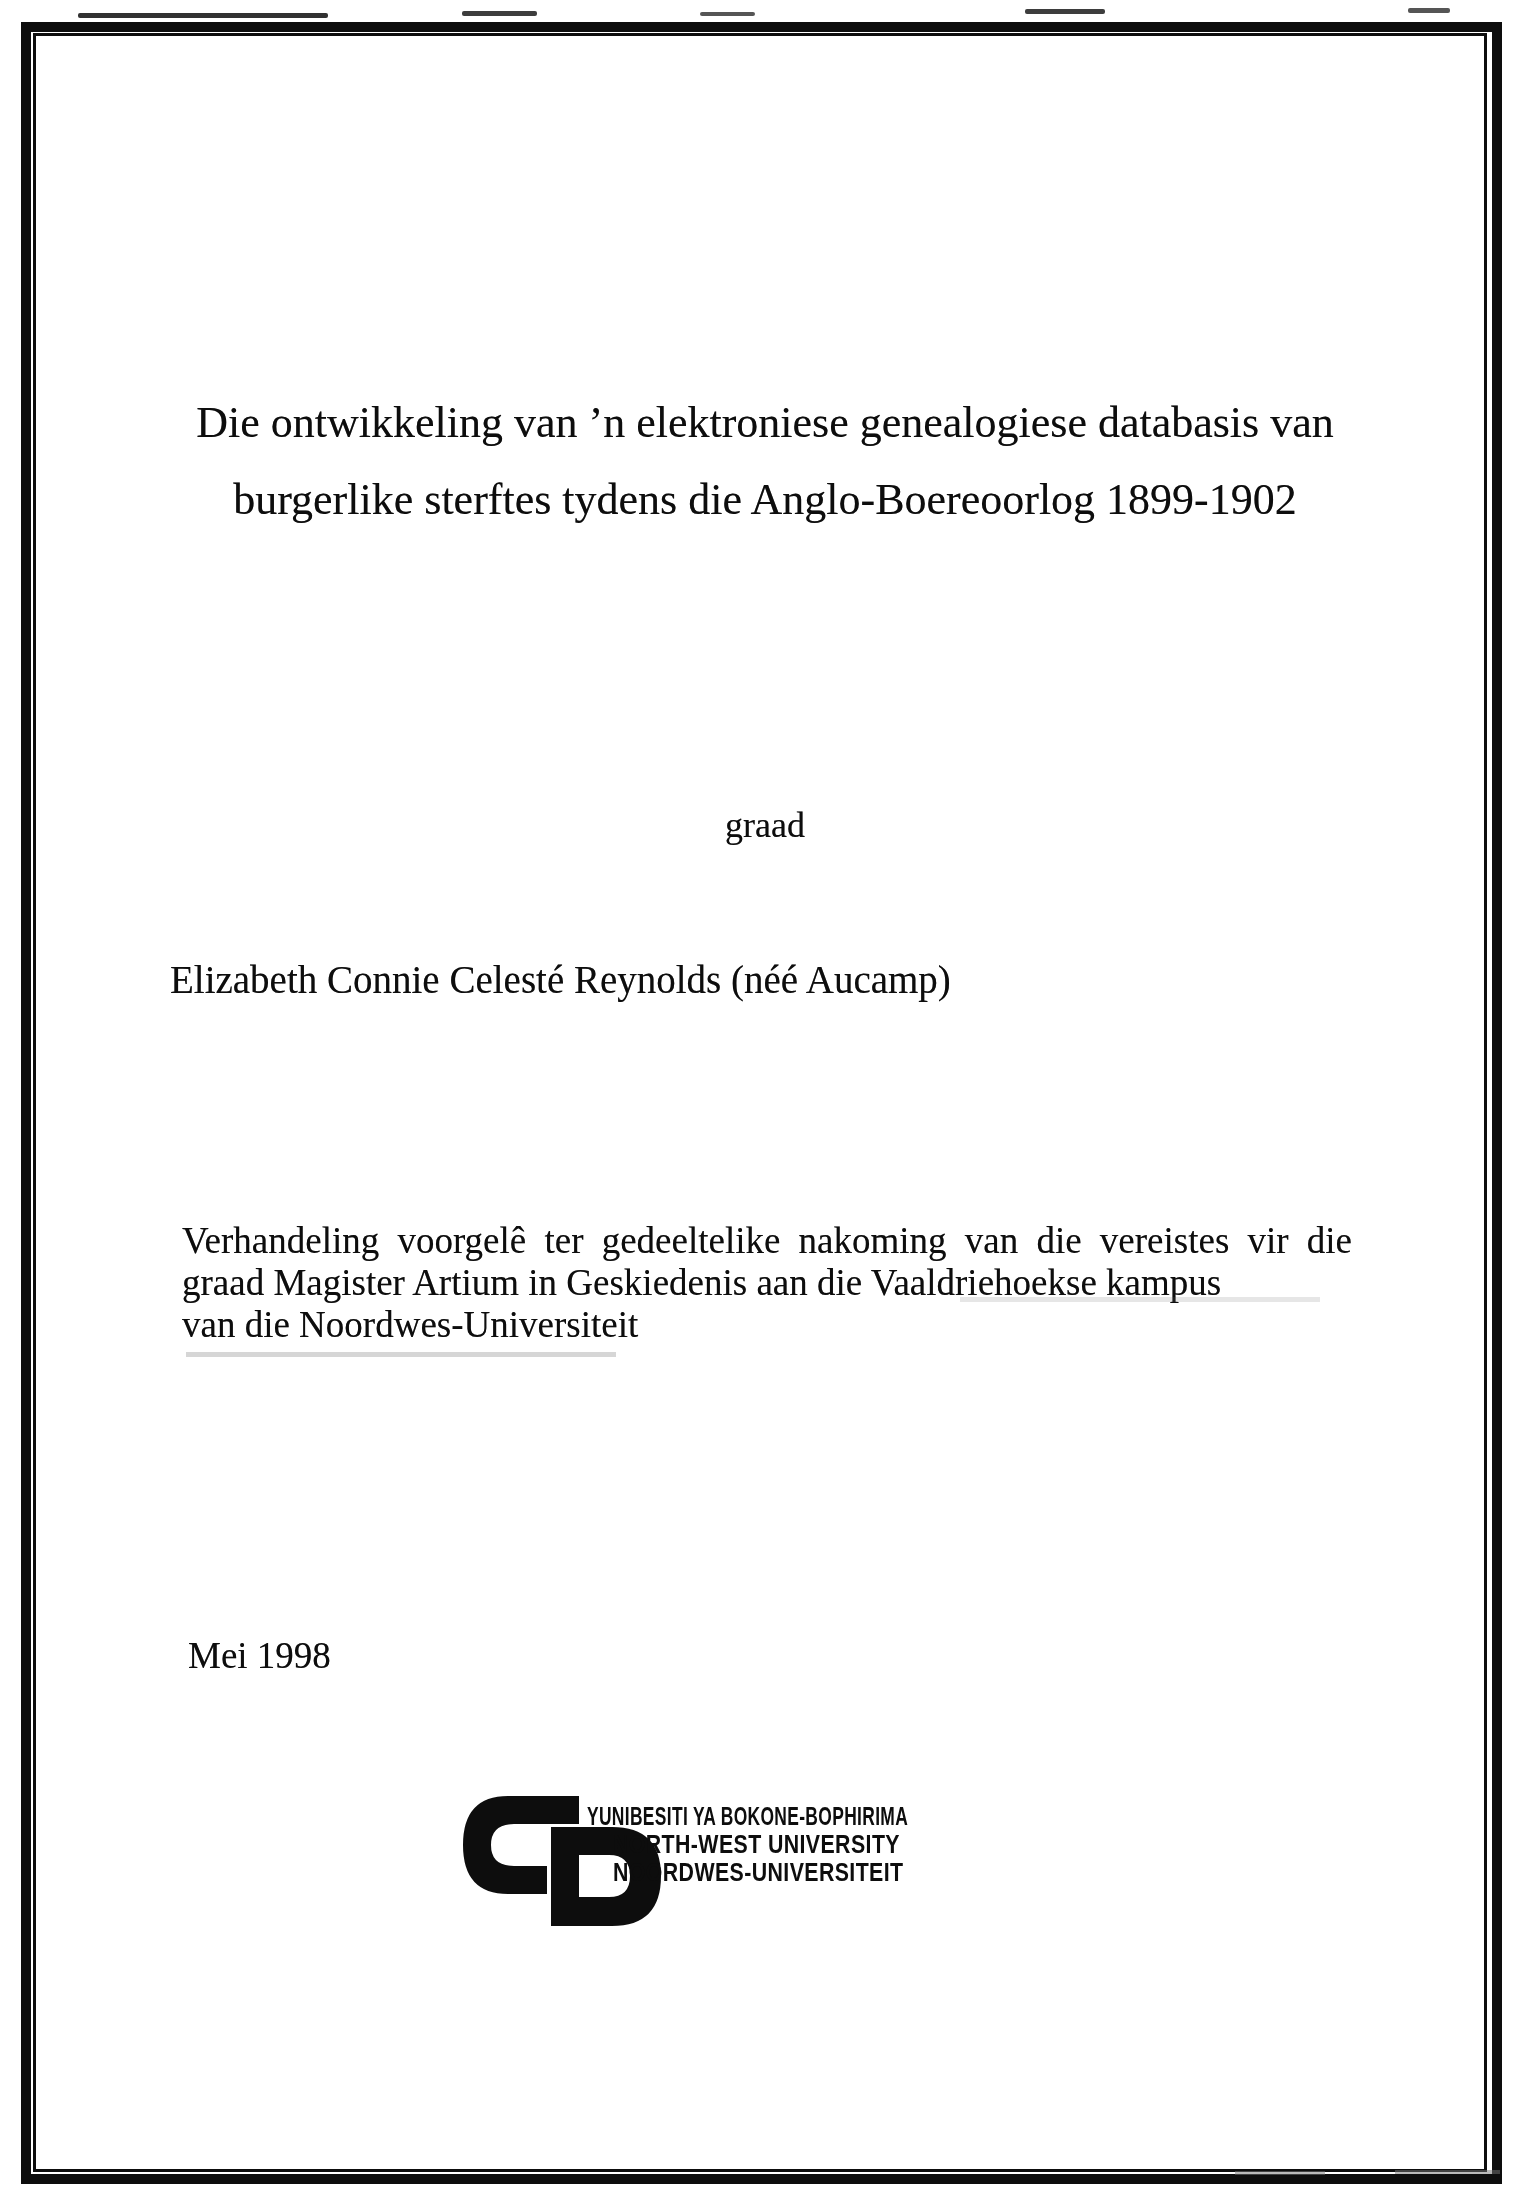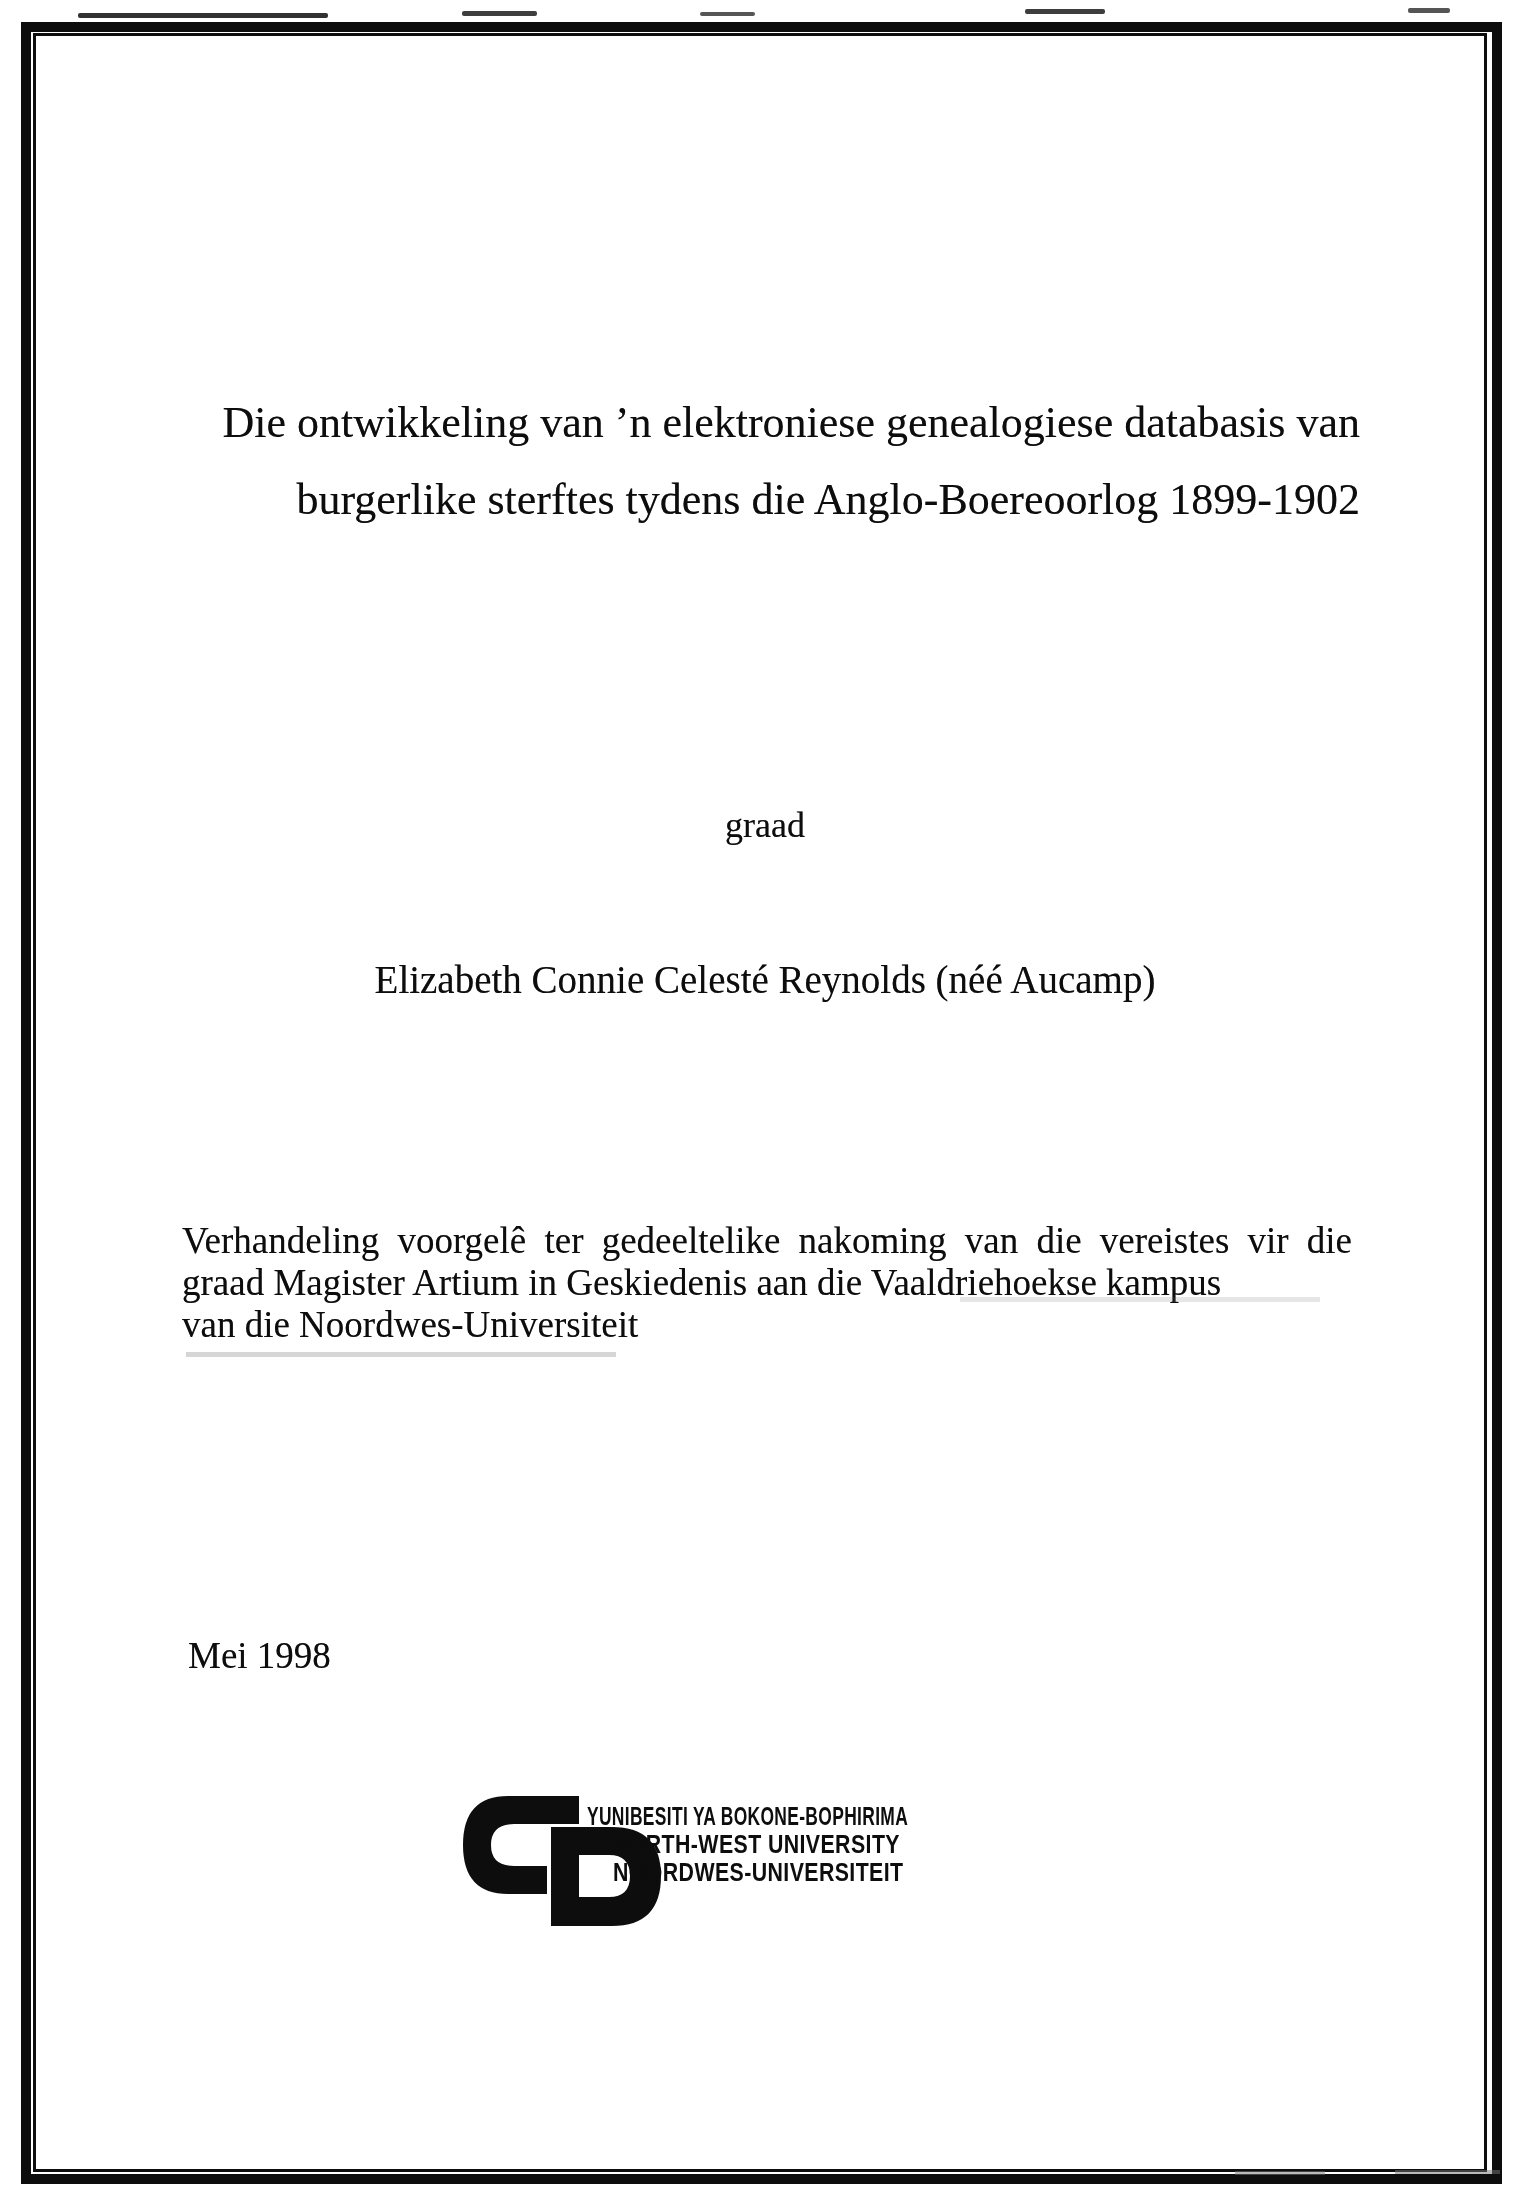--- a/index.html
+++ b/index.html
@@ -32,29 +32,29 @@
   .smudge1{top:1352px;left:186px;width:430px;height:5px;opacity:.30;}
   .smudge2{top:1297px;left:960px;width:360px;height:5px;opacity:.18;}
   .smudge3{top:2171px;left:1235px;width:90px;height:4px;opacity:.5;}
   .smudge4{top:2170px;left:1395px;width:105px;height:4px;opacity:.5;}
 
   
   .scan-text{text-shadow:0 0 0.6px rgba(0,0,0,.45);}
 
   .title-block{
     position:absolute;left:170px;top:384px;width:1190px;
-    text-align:right;font-size:44px;line-height:77px;
+    text-align:center;font-size:44px;line-height:77px;
   }
   .byline{
     position:absolute;left:170px;top:803px;width:1190px;
     text-align:center;font-size:36px;line-height:44px;
   }
   .author{
     position:absolute;left:170px;top:956px;width:1190px;
-    text-align:center;font-size:39px;line-height:48px;
+    text-align:left;font-size:39px;line-height:48px;
   }
   .submission{
     position:absolute;left:182px;top:1220px;width:1170px;
     font-size:37px;line-height:42px;
   }
   .submission .justified{
     text-align:justify;text-align-last:justify;
   }
   .submission .ital{}
   .credits{

